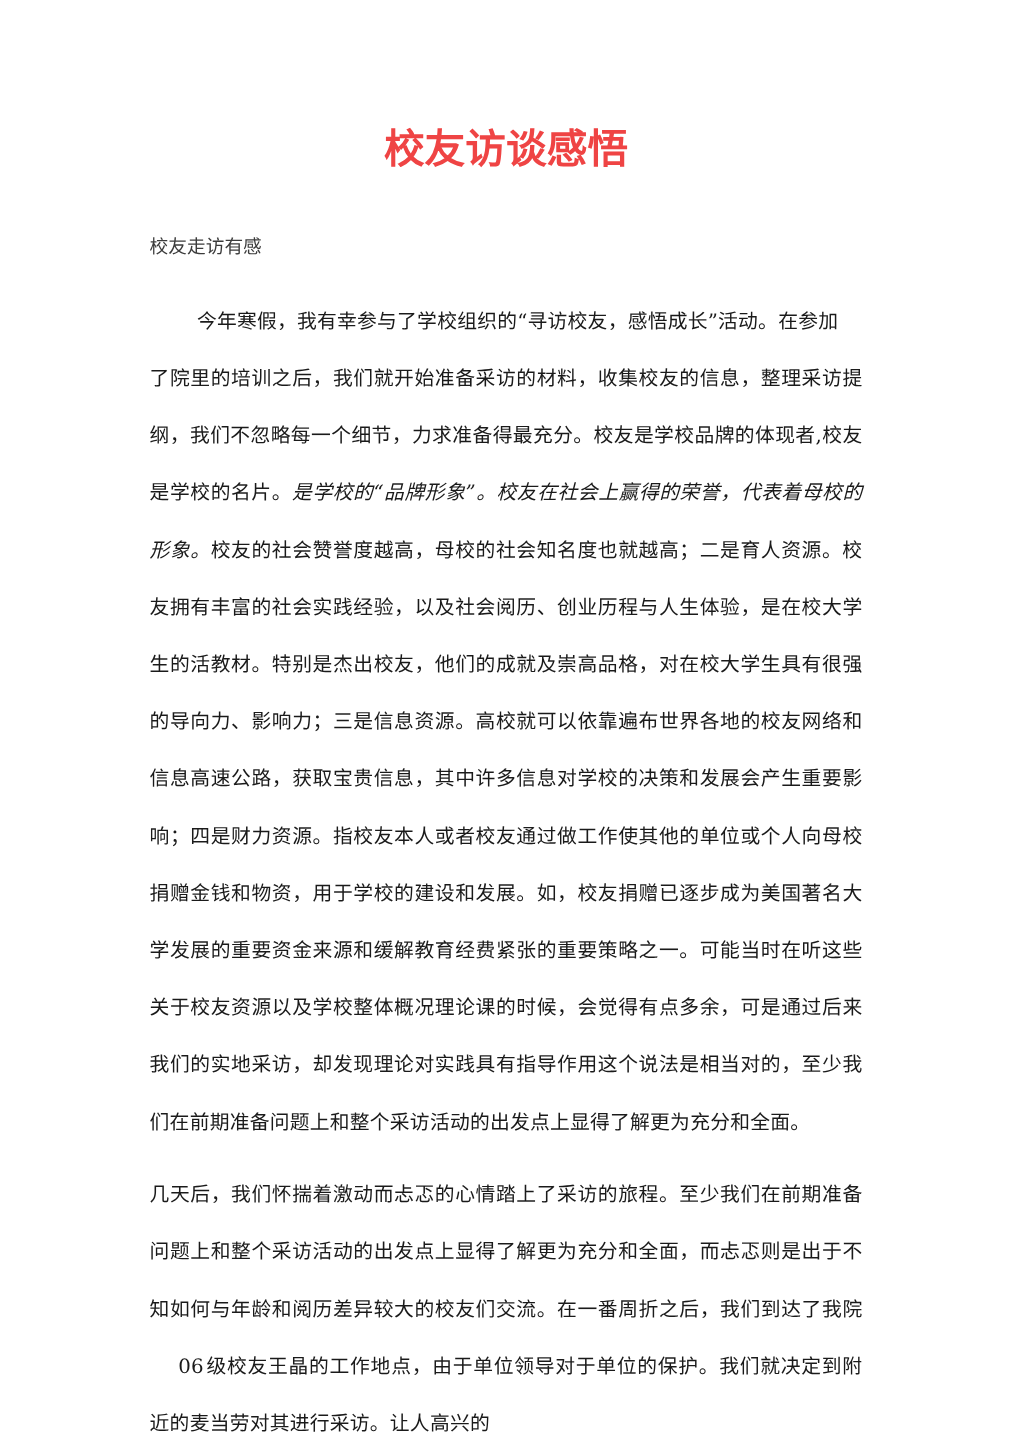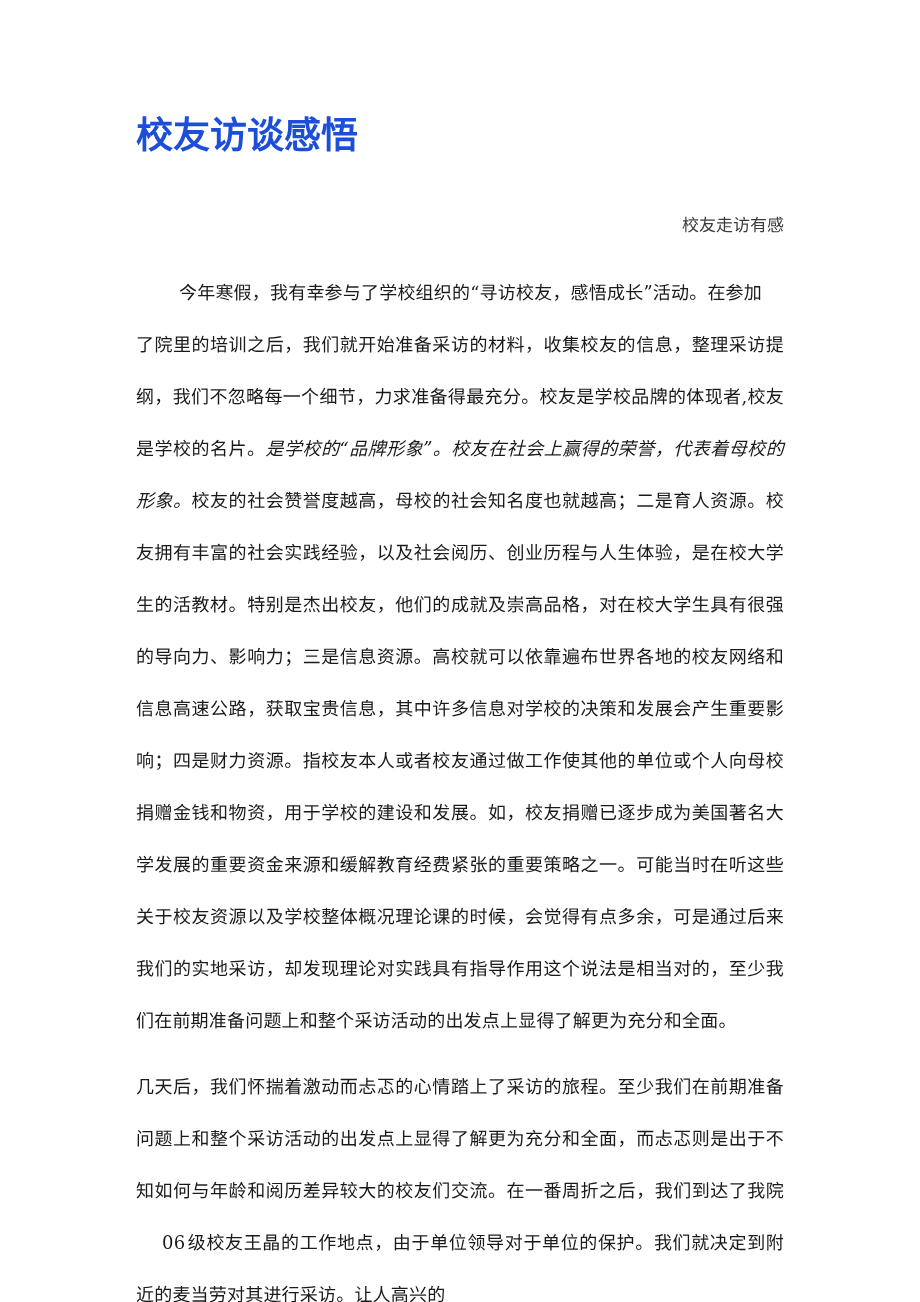--- a/index.html
+++ b/index.html
@@ -24,39 +24,39 @@
   .content {
     position: absolute;
     left: 136px;
     top: 0;
     width: 648px;
   }
 
   .doc-title {
     margin: 0;
     padding: 0;
-    text-align: left;
+    text-align: center;
     font-family: "DejaVu Sans", "Liberation Sans", sans-serif;
     font-size: 37px;
     font-weight: 700;
     line-height: 1;
-    color: #1d4ed8;
+    color: #ef4444;
     letter-spacing: 0px;
     padding-top: 117px;
   }
 
   .subtitle {
     margin: 0;
     padding: 0;
     padding-top: 61px;
     font-family: "DejaVu Serif", "Liberation Serif", serif;
     font-size: 17px;
     line-height: 1.2;
     color: #3b3b3b;
-    text-align: right;
+    text-align: left;
   }
 
   .para {
     margin: 0;
     padding: 0;
     font-family: "DejaVu Serif", "Liberation Serif", serif;
     font-size: 18px;
     line-height: 52px;
     color: #1a1a1a;
     text-align: justify;

